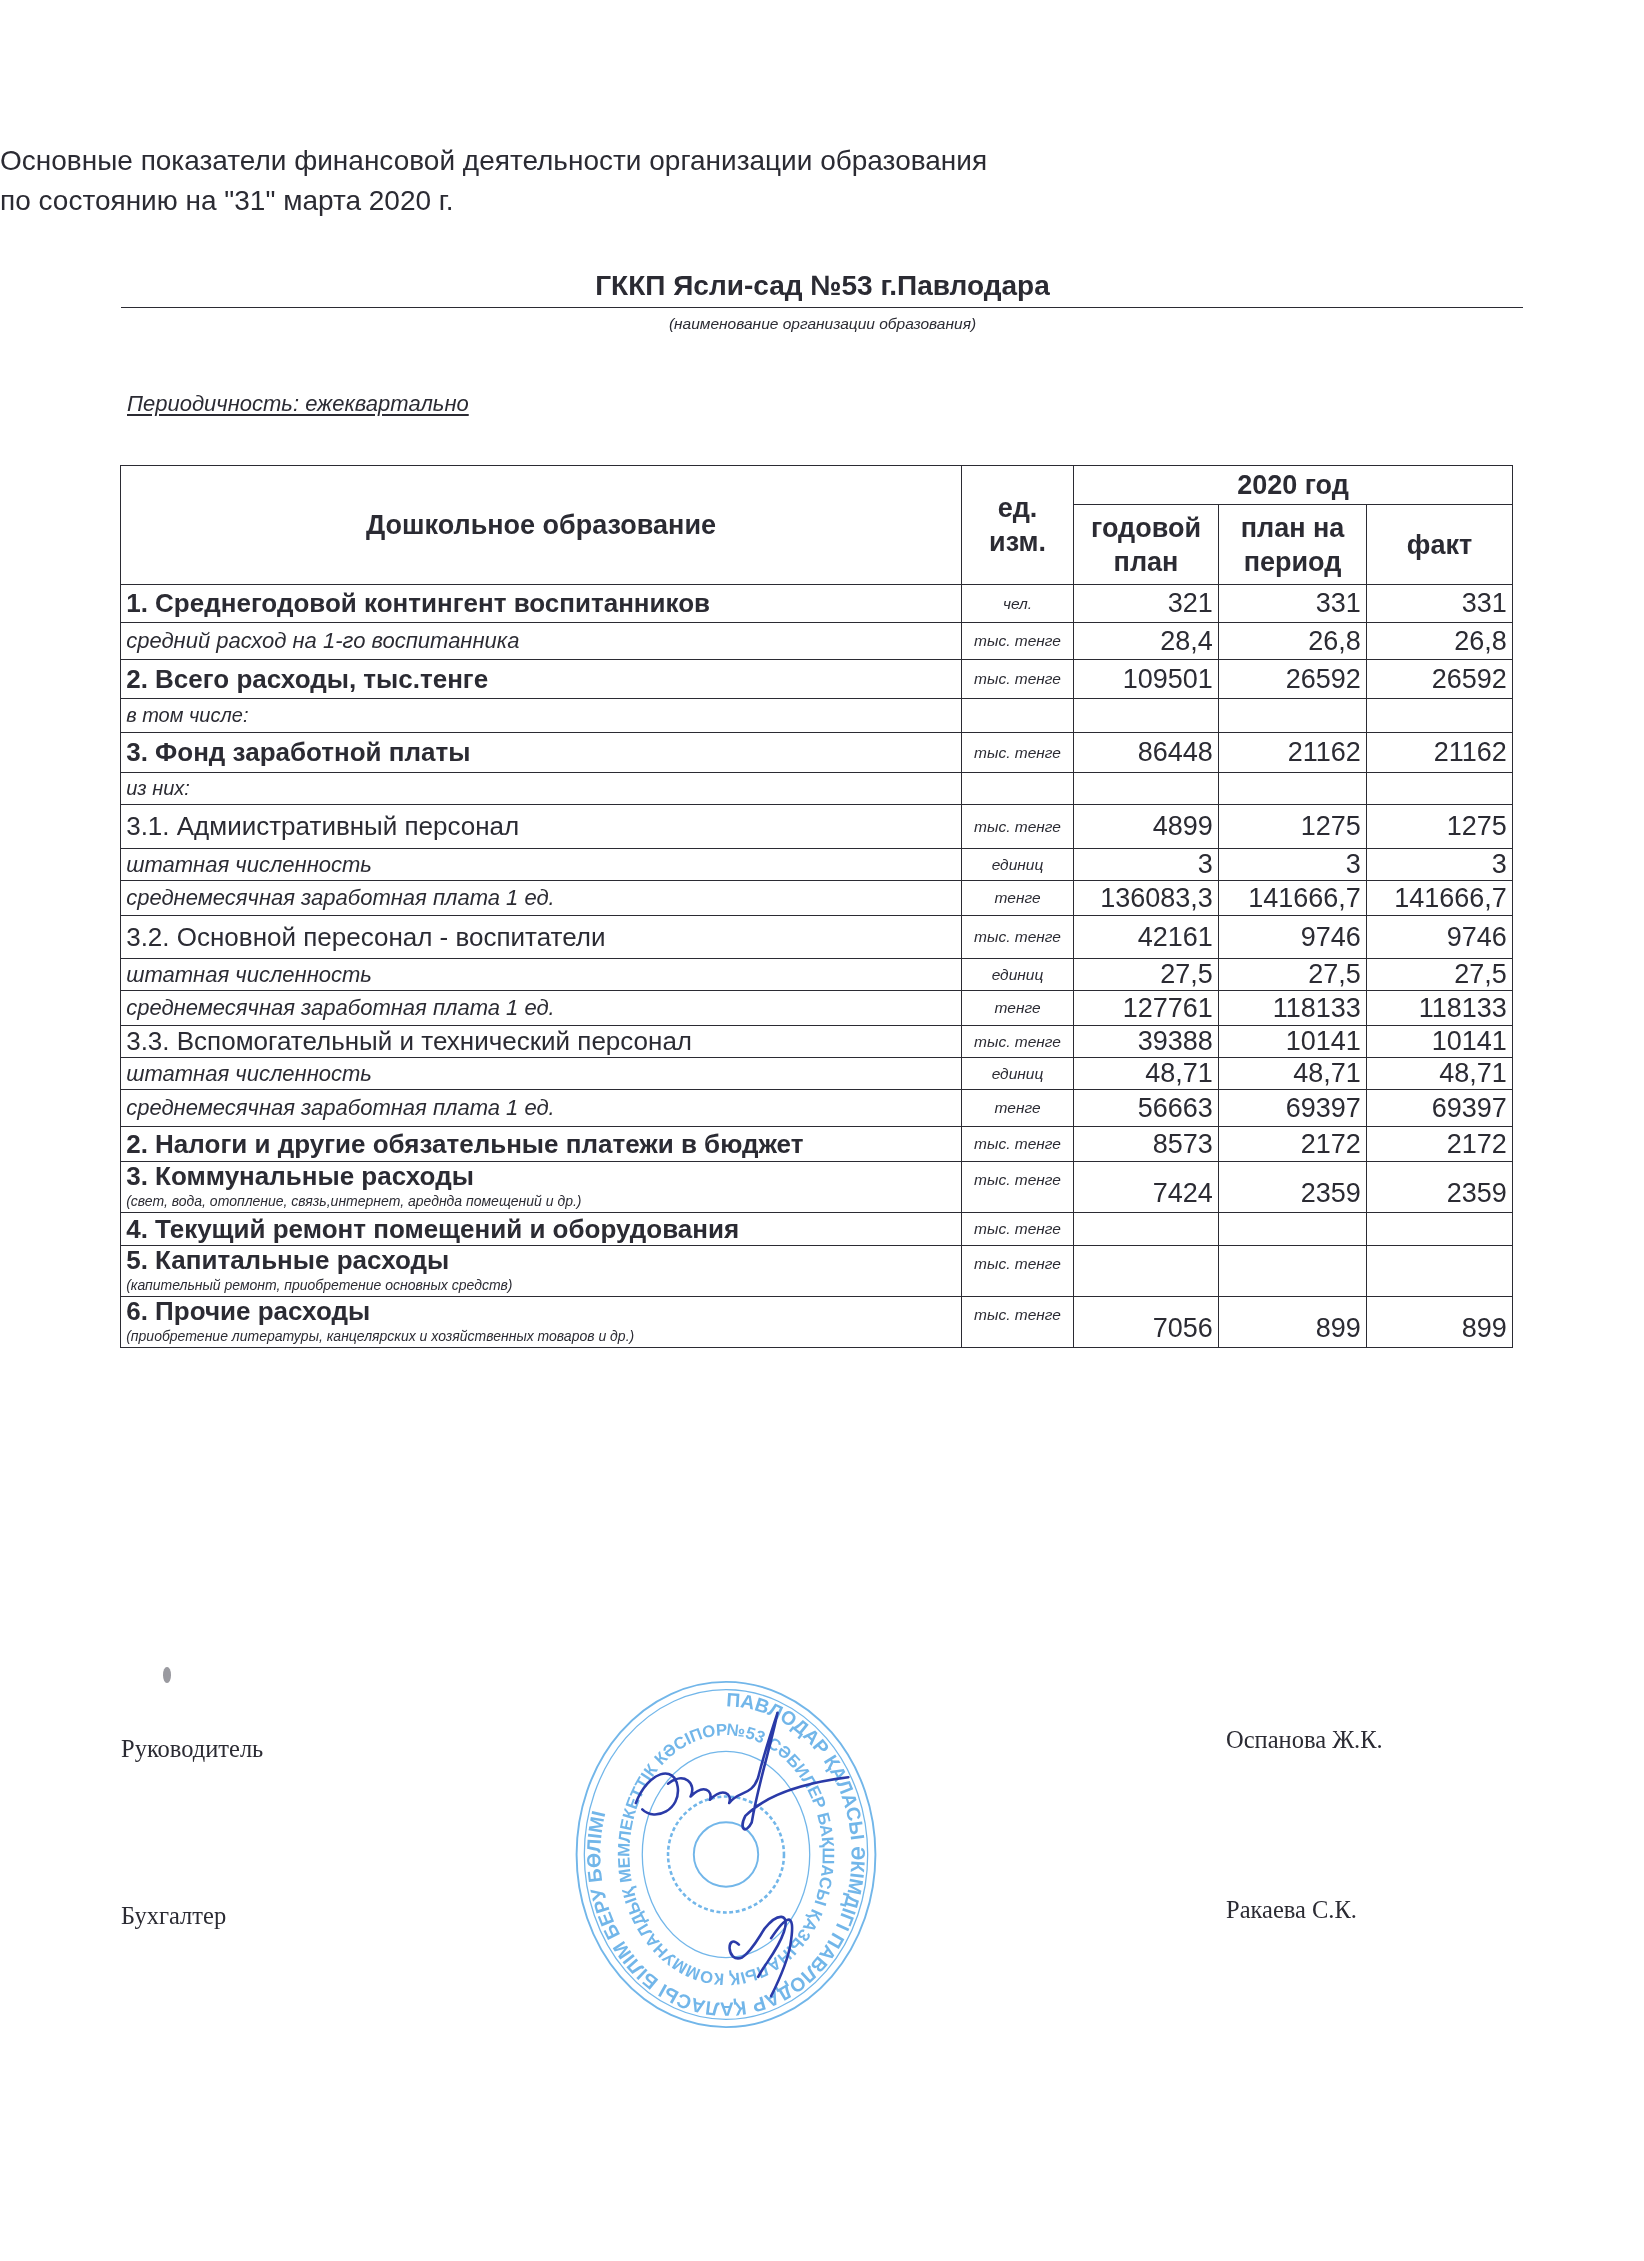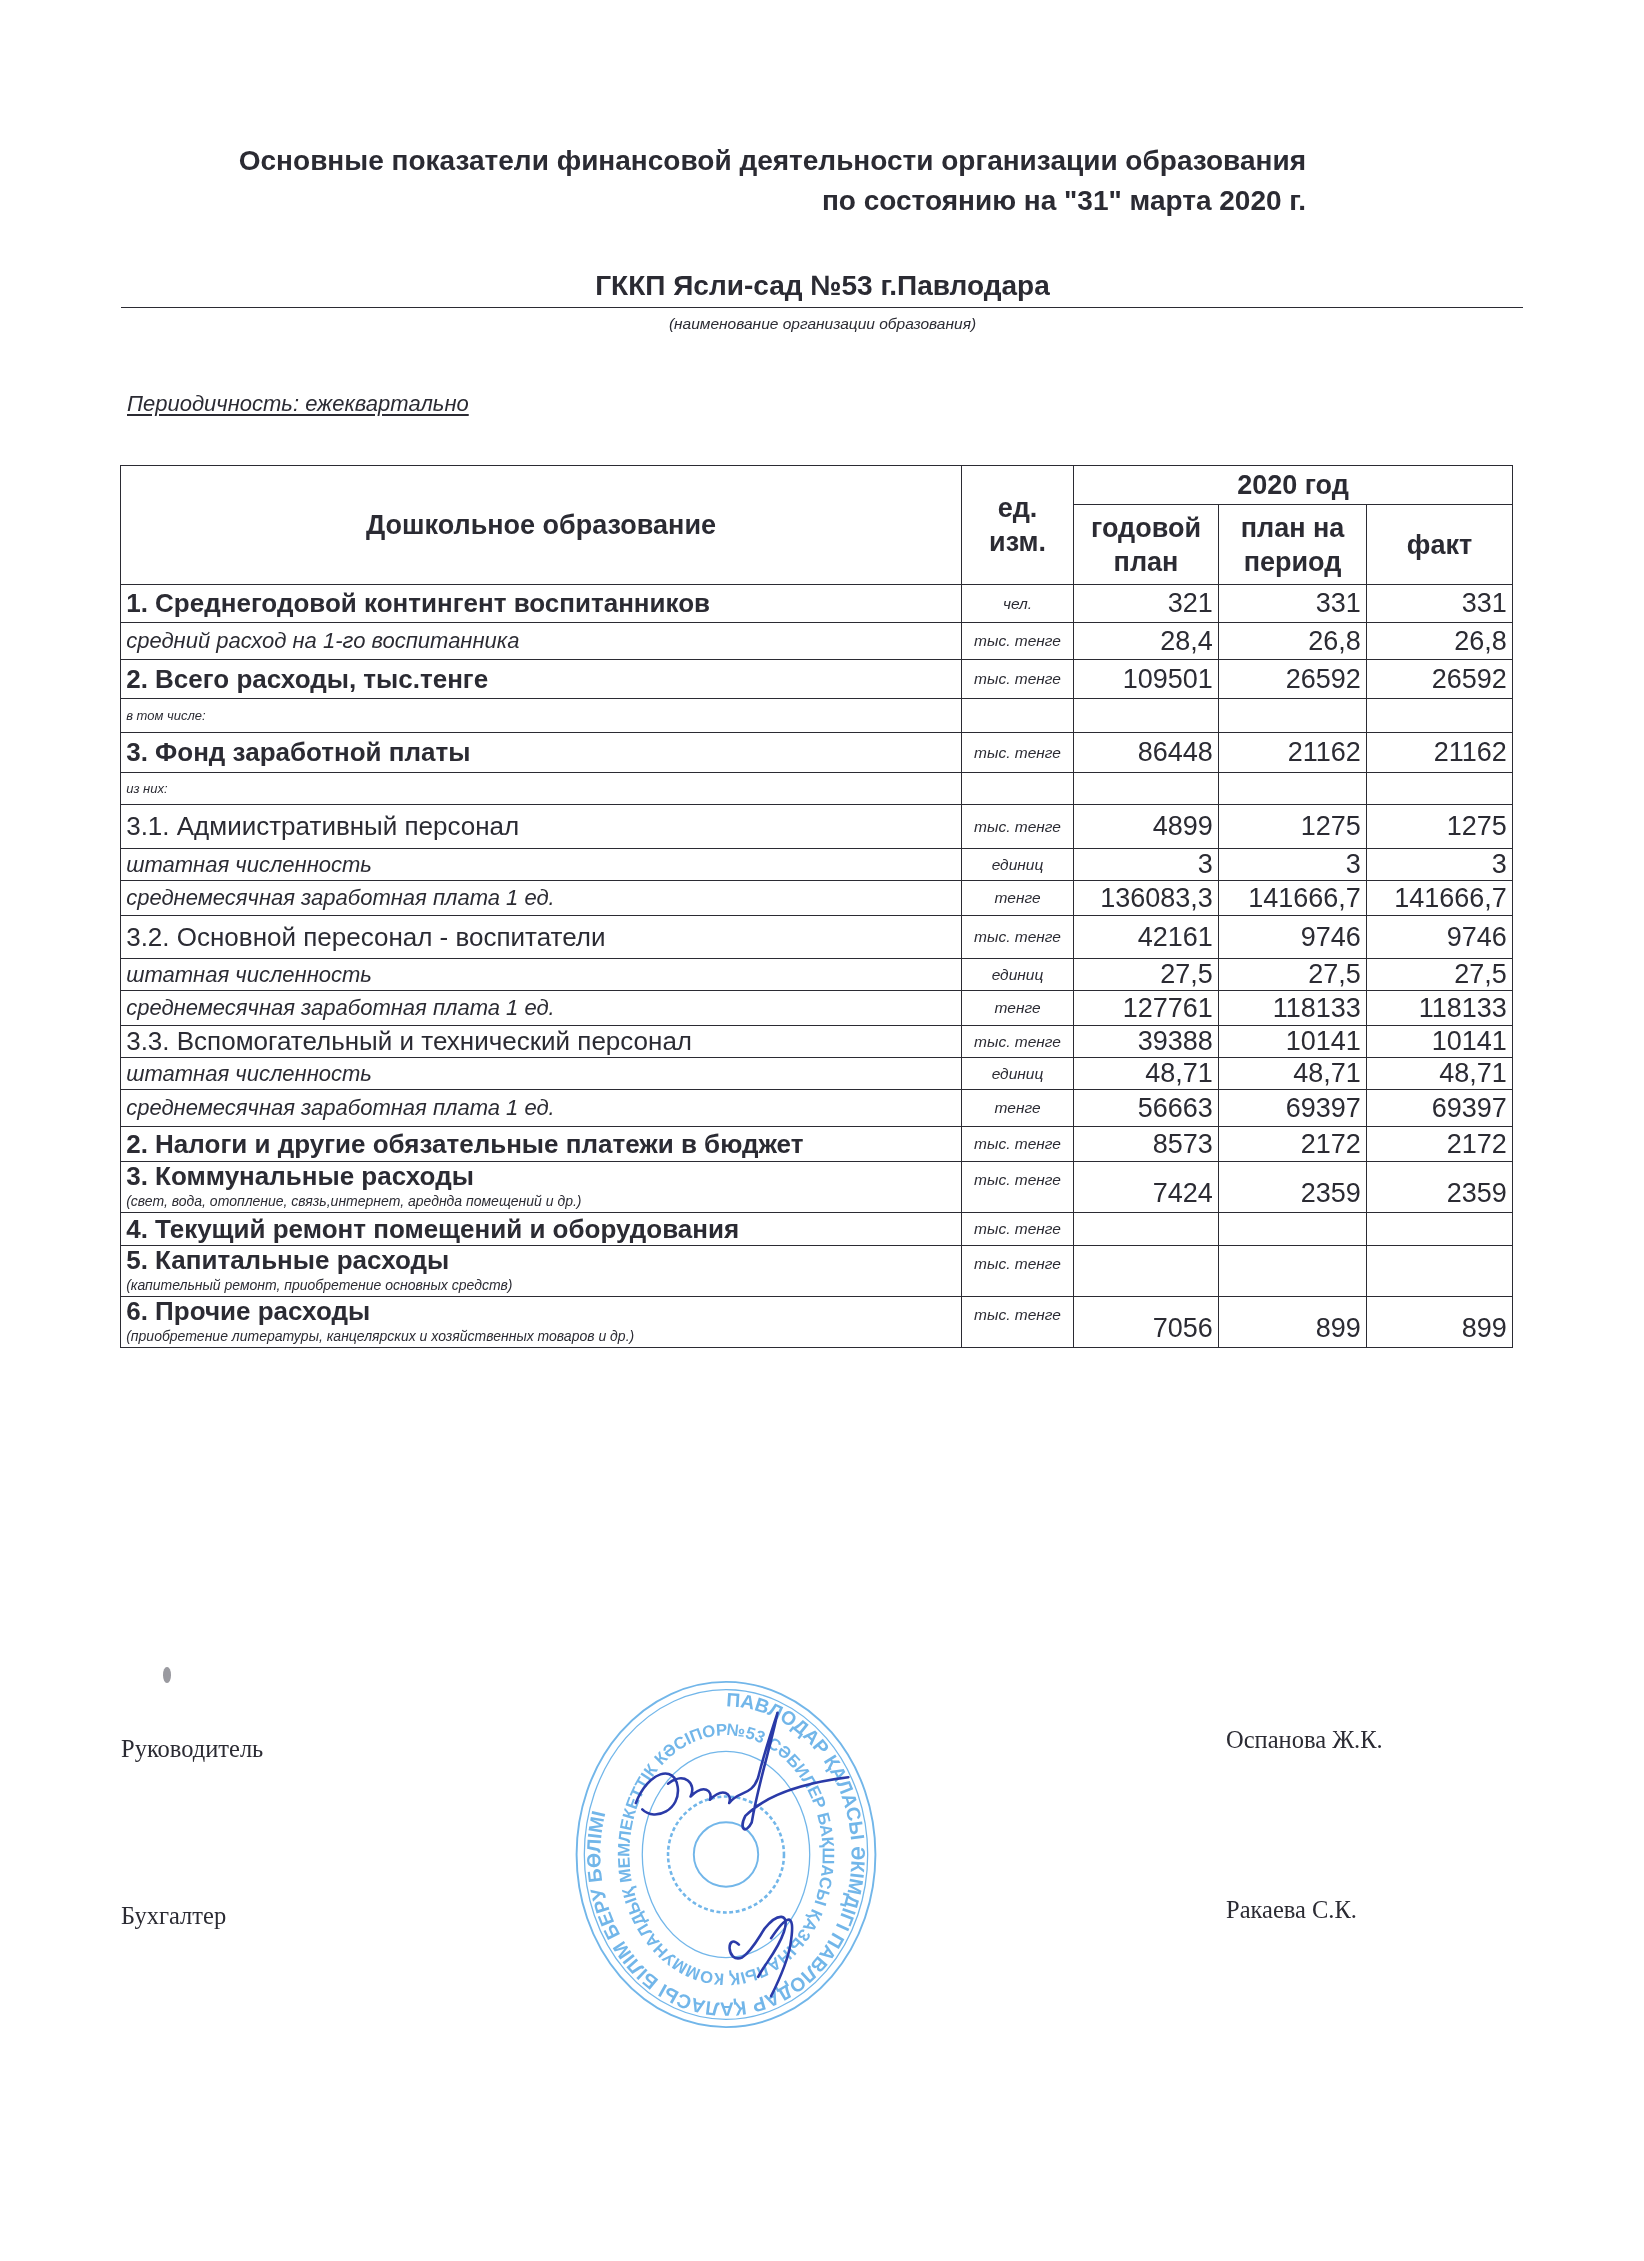--- a/index.html
+++ b/index.html
@@ -1,38 +1,38 @@
 <!DOCTYPE html>
 <html style="font-size:10.3px"><head>
 <meta charset="utf-8">
 <style>
   html, body { margin: 0; padding: 0; background: #ffffff; }
   body { width: 1645px; height: 2261px; position: relative; overflow: hidden; color: #2b2b33; font-family: "Liberation Sans", sans-serif; }
-  .title { position: absolute; left: 0; width: 1306px; text-align: right; font-weight: bold; font-size: 28px; line-height: 36px; }
+  .title { position: absolute; left: 0; width: 1306px; text-align: left; font-weight: normal; font-size: 28px; line-height: 36px; }
   .title-1 { top: 143px; }
   .title-2 { top: 183px; }
   .org { position: absolute; left: 0; width: 1645px; top: 268px; text-align: center; font-weight: bold; font-size: 28px; line-height: 36px; }
   .org-line { position: absolute; left: 121px; width: 1402px; top: 307px; height: 0; border-top: 1.9px solid #2b2b33; }
   .org-caption { position: absolute; left: 0; width: 1645px; top: 314px; text-align: center; font-style: italic; font-size: 15.5px; line-height: 19.3px; }
   .periodicity { position: absolute; left: 127px; top: 390px; font-style: italic; font-size: 22px; line-height: 27px; text-decoration: underline; text-underline-offset: 3.2px; }
 
   table.main { position: absolute; left: 120px; top: 465px; width: 1392px; border-collapse: collapse; table-layout: fixed; }
   table.main td, table.main th { border: 1.9px solid #2b2b33; padding: 0 5.2px; vertical-align: middle; overflow: hidden; white-space: nowrap; }
   col.c-name { width: 841px; }
   col.c-unit { width: 112px; }
   col.c-v1 { width: 145px; }
   col.c-v2 { width: 148px; }
   col.c-v3 { width: 146px; }
   th { font-weight: bold; font-size: 27px; line-height: 34px; text-align: center; }
   .h-year { height: 39px; }
   .h-sub { height: 80px; }
   td.name { text-align: left; font-size: 26px; }
   td.name.bold { font-weight: bold; }
   td.name.italic { font-style: italic; font-size: 22px; }
-  td.name.small-italic { font-style: italic; font-size: 13px; margin-top: 24px; }
+  td.name.small-italic { font-style: italic; font-size: 20px; margin-top: 24px; }
   td.unit { text-align: center; font-style: italic; font-size: 15.5px; }
   td.val { text-align: right; font-size: 27px; }
   .sub-note { display: block; font-weight: normal; font-style: italic; font-size: 14px; line-height: 22px; }
   .two-line { line-height: 28px; }
   td.unit.top { vertical-align: top; padding-top: 9px; }
   td.val.bottom { vertical-align: bottom; padding-bottom: 2.6px; }
 
   .sig-label { position: absolute; font-family: "Liberation Serif", serif; font-size: 24.5px; line-height: 30px; color: #2b2b33; }
   .stamp { position: absolute; left: 565px; top: 1674px; width: 322px; height: 361px; }
   .scan-dot { position: absolute; background: #9a9aa0; border-radius: 50%; }

